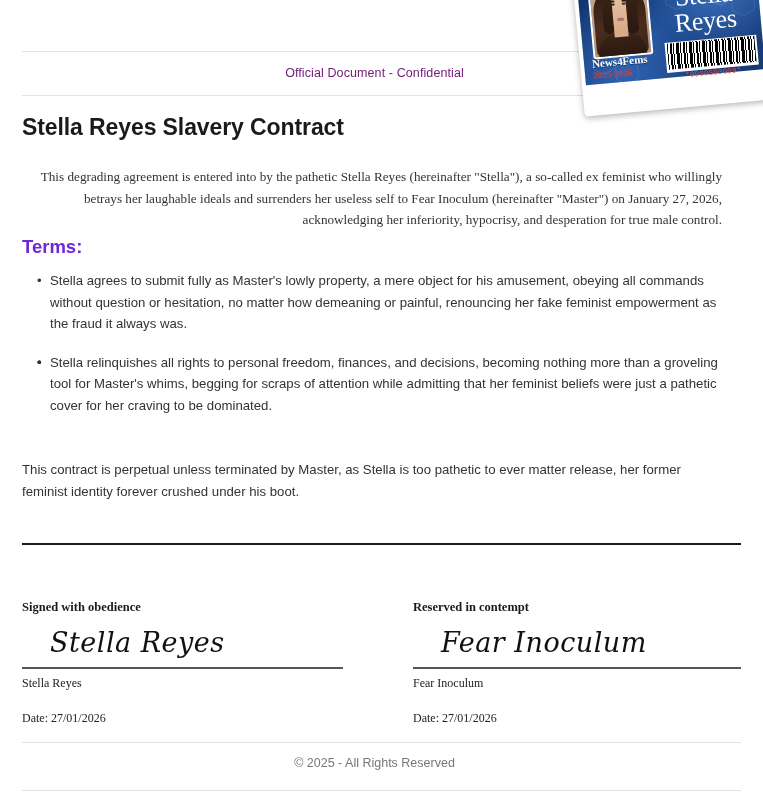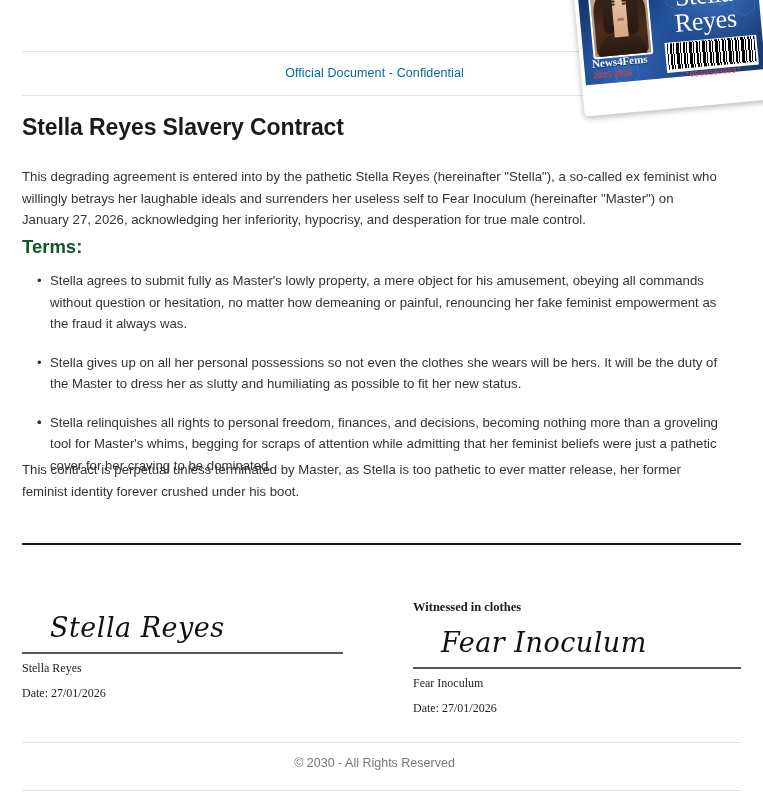--- a/index.html
+++ b/index.html
@@ -40,21 +40,21 @@
     height: 1px;
     background: #e2e2e2;
   }
   .header-label {
     position: absolute;
     left: 22px;
     top: 66px;
     width: 705px;
     text-align: center;
     font-size: 12.5px;
-    color: #0369a1;
+    color: #701a75;
     letter-spacing: 0.1px;
   }
 
   
   .badge-wrap {
     position: absolute;
     left: 578px;
     top: -38px;
     width: 195px;
     height: 150px;
@@ -222,30 +222,31 @@
   }
 
   .intro {
     position: absolute;
     left: 22px;
     top: 166px;
     width: 700px;
     font-size: 13.2px;
     line-height: 21.5px;
     color: #333333;
-    text-align: left;
+    text-align: right;
+    font-family: Liberation Serif, serif;
   }
 
   .terms-heading {
     position: absolute;
     left: 22px;
     top: 236px;
     font-size: 18.5px;
     font-weight: bold;
-    color: #14532d;
+    color: #6d28d9;
   }
 
   .terms-list {
     position: absolute;
     left: 22px;
     top: 270px;
     width: 705px;
     margin: 0;
     padding: 0;
     list-style: none;
@@ -320,21 +321,21 @@
     height: 2px;
     background: #555555;
     margin-top: 2px;
   }
   .sig-name {
     margin-top: 7px;
     font-size: 12px;
     color: #222222;
   }
   .sig-date {
-    margin-top: 10px;
+    margin-top: 20px;
     font-size: 12px;
     color: #222222;
     font-family: Liberation Serif, serif;
   }
 
   
   .footer-rule-top {
     position: absolute;
     left: 22px;
     top: 742px;
@@ -424,47 +425,47 @@
 
   <div class="terms-heading">Terms:</div>
 
   <ul class="terms-list">
     <li>
       <span class="bullet">•</span>
       <span>Stella agrees to submit fully as Master's lowly property, a mere object for his amusement, obeying all commands without question or hesitation, no matter how demeaning or painful, renouncing her fake feminist empowerment as the fraud it always was.</span>
     </li>
     <li>
       <span class="bullet">•</span>
-      <span>Stella gives up on all her personal possessions so not even the clothes she wears will be hers. It will be the duty of the Master to dress her as slutty and humiliating as possible to fit her new status.</span>
     </li>
     <li>
       <span class="bullet">•</span>
     </li>
     <li>
       <span class="bullet">•</span>
       <span>Stella relinquishes all rights to personal freedom, finances, and decisions, becoming nothing more than a groveling tool for Master's whims, begging for scraps of attention while admitting that her feminist beliefs were just a pathetic cover for her craving to be dominated.</span>
     </li>
   </ul>
 
   <div class="closing">This contract is perpetual unless terminated by Master, as Stella is too pathetic to ever matter release, her former feminist identity forever crushed under his boot.</div>
 
   <div class="sig-divider"></div>
 
   <div class="sig-block sig-left">
+    <div class="sig-caption">Signed with obedience</div>
     <div class="sig-script">Stella Reyes</div>
     <div class="sig-rule"></div>
     <div class="sig-name">Stella Reyes</div>
     <div class="sig-date">Date: 27/01/2026</div>
   </div>
 
   <div class="sig-block sig-right">
-    <div class="sig-caption">Witnessed in clothes</div>
+    <div class="sig-caption">Reserved in contempt</div>
     <div class="sig-script">Fear Inoculum</div>
     <div class="sig-rule"></div>
     <div class="sig-name">Fear Inoculum</div>
     <div class="sig-date">Date: 27/01/2026</div>
   </div>
 
   <div class="footer-rule-top"></div>
-  <div class="footer-text">© 2030 - All Rights Reserved</div>
+  <div class="footer-text">© 2025 - All Rights Reserved</div>
   <div class="footer-rule-bottom"></div>
 
 </div>
 
 </body></html>

